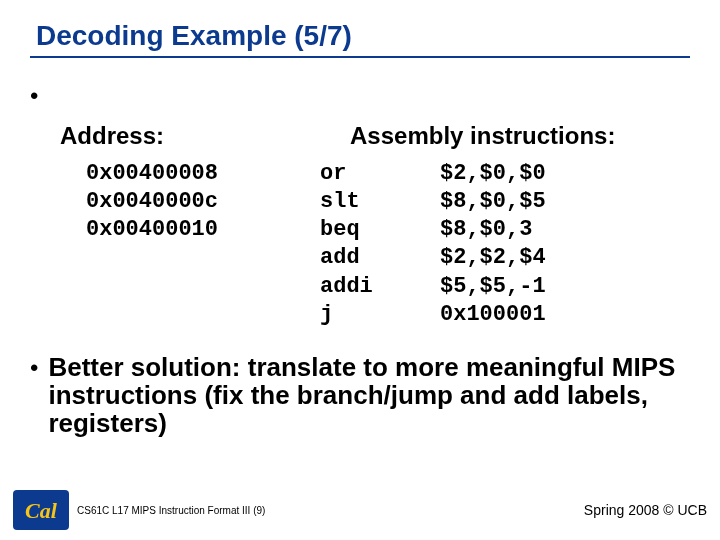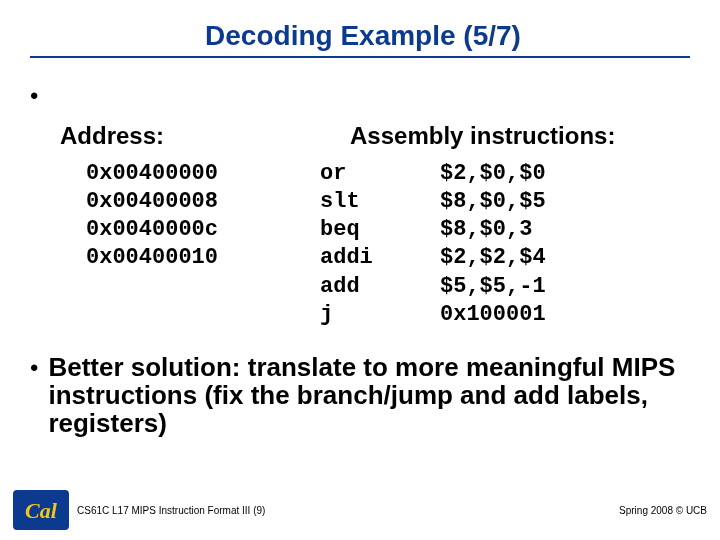--- a/index.html
+++ b/index.html
@@ -1,39 +1,39 @@
 <!DOCTYPE html>
 <html><head>
 <meta charset="utf-8">
 <style>
   * { box-sizing: border-box; margin: 0; padding: 0; }
   html, body { width: 720px; height: 540px; background: #fff; font-family: Arial, Helvetica, sans-serif; color: #000; }
   .slide { position: relative; width: 720px; height: 540px; }
-  .title-wrap { padding: 20px 30px 0 36px; text-align: center; }
+  .title-wrap { padding: 20px 30px 0 36px; }
   .title { color: #0b3a8f; font-size: 28px; font-weight: bold; }
   .rule { margin: 4px 30px 0 30px; height: 2px; background: #0b3a8f; }
   .content { padding: 18px 30px 0 30px; }
   .bullet1 { display: flex; align-items: baseline; margin-top: 8px; }
   .bullet1 .dot { font-size: 24px; margin-right: 10px; line-height: 1; }
   .bullet1 .txt { font-size: 26px; font-weight: bold; }
   .row2 { display: flex; margin-top: 14px; padding-left: 30px; }
   .coltitle { font-size: 24px; font-weight: bold; }
   .col-left { width: 290px; }
   .col-right { flex: 1; }
   .table-row { display: flex; margin-top: 10px; padding-left: 56px; font-family: "Courier New", monospace; font-size: 22px; font-weight: bold; line-height: 1.28; }
   .addr-col { width: 234px; }
   .mnem-col { width: 120px; }
   .args-col { flex: 1; }
   .bullet2 { display: flex; align-items: baseline; margin-top: 24px; }
   .bullet2 .dot { font-size: 24px; margin-right: 10px; line-height: 1; }
   .bullet2 .txt { font-size: 26px; font-weight: bold; line-height: 1.08; }
   .footer { position: absolute; left: 0; right: 0; bottom: 10px; display: flex; align-items: center; padding: 0 13px; }
   .logo { width: 56px; height: 40px; }
   .foot-left { font-size: 10px; margin-left: 8px; }
-  .foot-right { font-size: 10px; margin-left: auto; text-align: center; }
+  .foot-right { font-size: 14px; margin-left: auto; text-align: center; }
 </style>
 </head>
 <body>
 <div class="slide">
 
 <div class="title-wrap">
   <div class="title">Decoding Example (5/7)</div>
 </div>
 <div class="rule"></div>
 
@@ -46,31 +46,30 @@
     <div class="col-left">
       <div class="coltitle">Address:</div>
     </div>
     <div class="col-right">
       <div class="coltitle">Assembly instructions:</div>
     </div>
   </div>
 
   <div class="table-row">
     <div class="addr-col">
-      <div>0x00400000</div>
       <div>0x00400008</div>
       <div>0x0040000c</div>
       <div>0x00400010</div>
     </div>
     <div class="mnem-col">
       <div>or</div>
       <div>slt</div>
       <div>beq</div>
+      <div>add</div>
       <div>addi</div>
-      <div>add</div>
       <div>j</div>
     </div>
     <div class="args-col">
       <div>$2,$0,$0</div>
       <div>$8,$0,$5</div>
       <div>$8,$0,3</div>
       <div>$2,$2,$4</div>
       <div>$5,$5,-1</div>
       <div>0x100001</div>
     </div>

